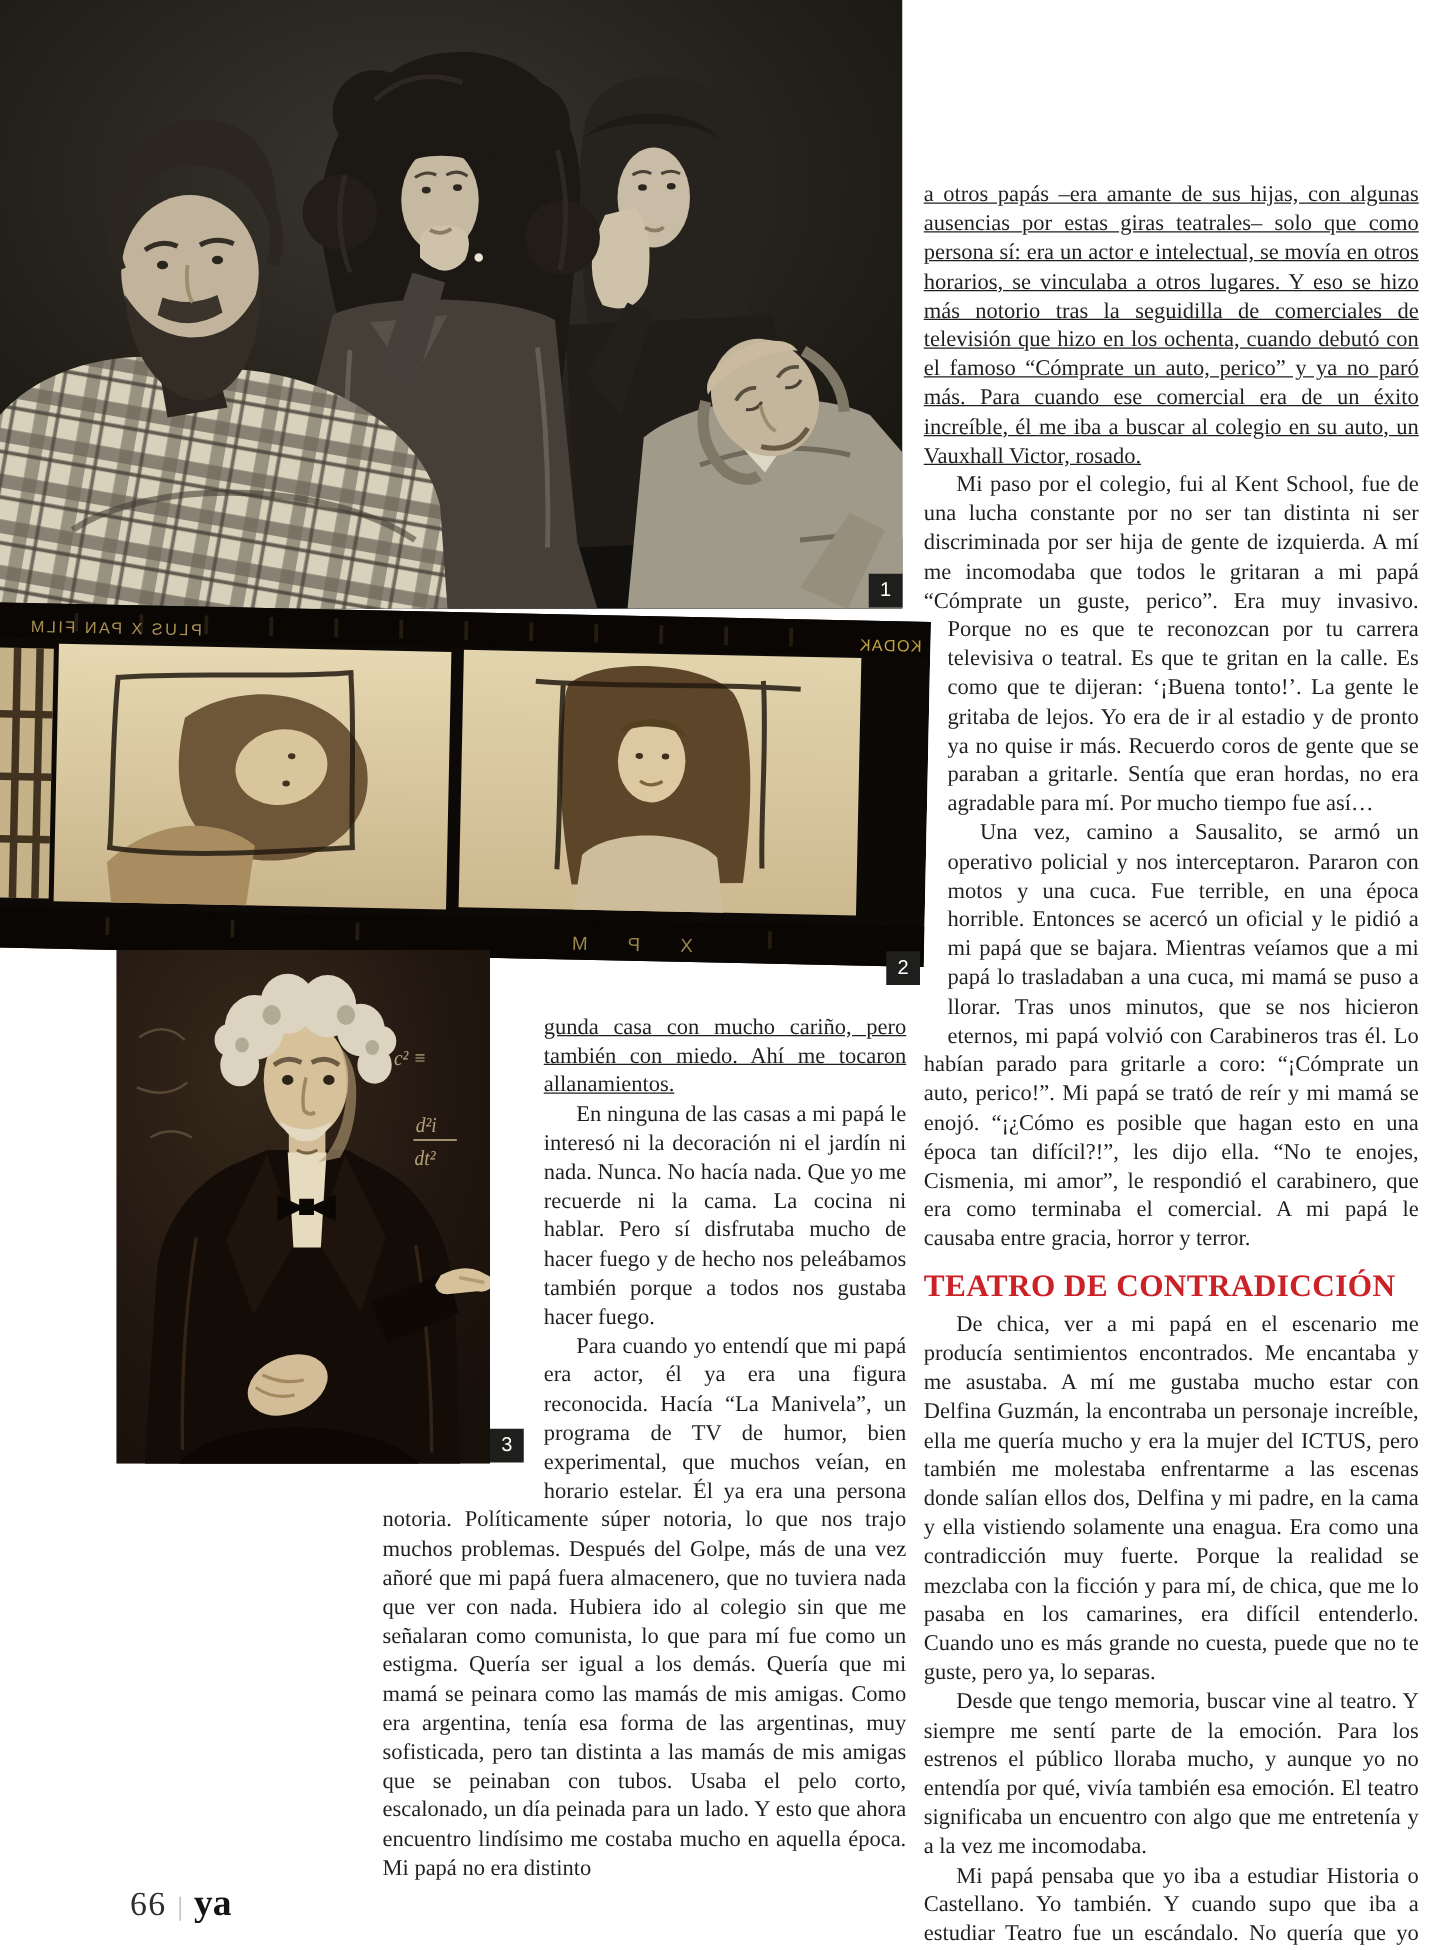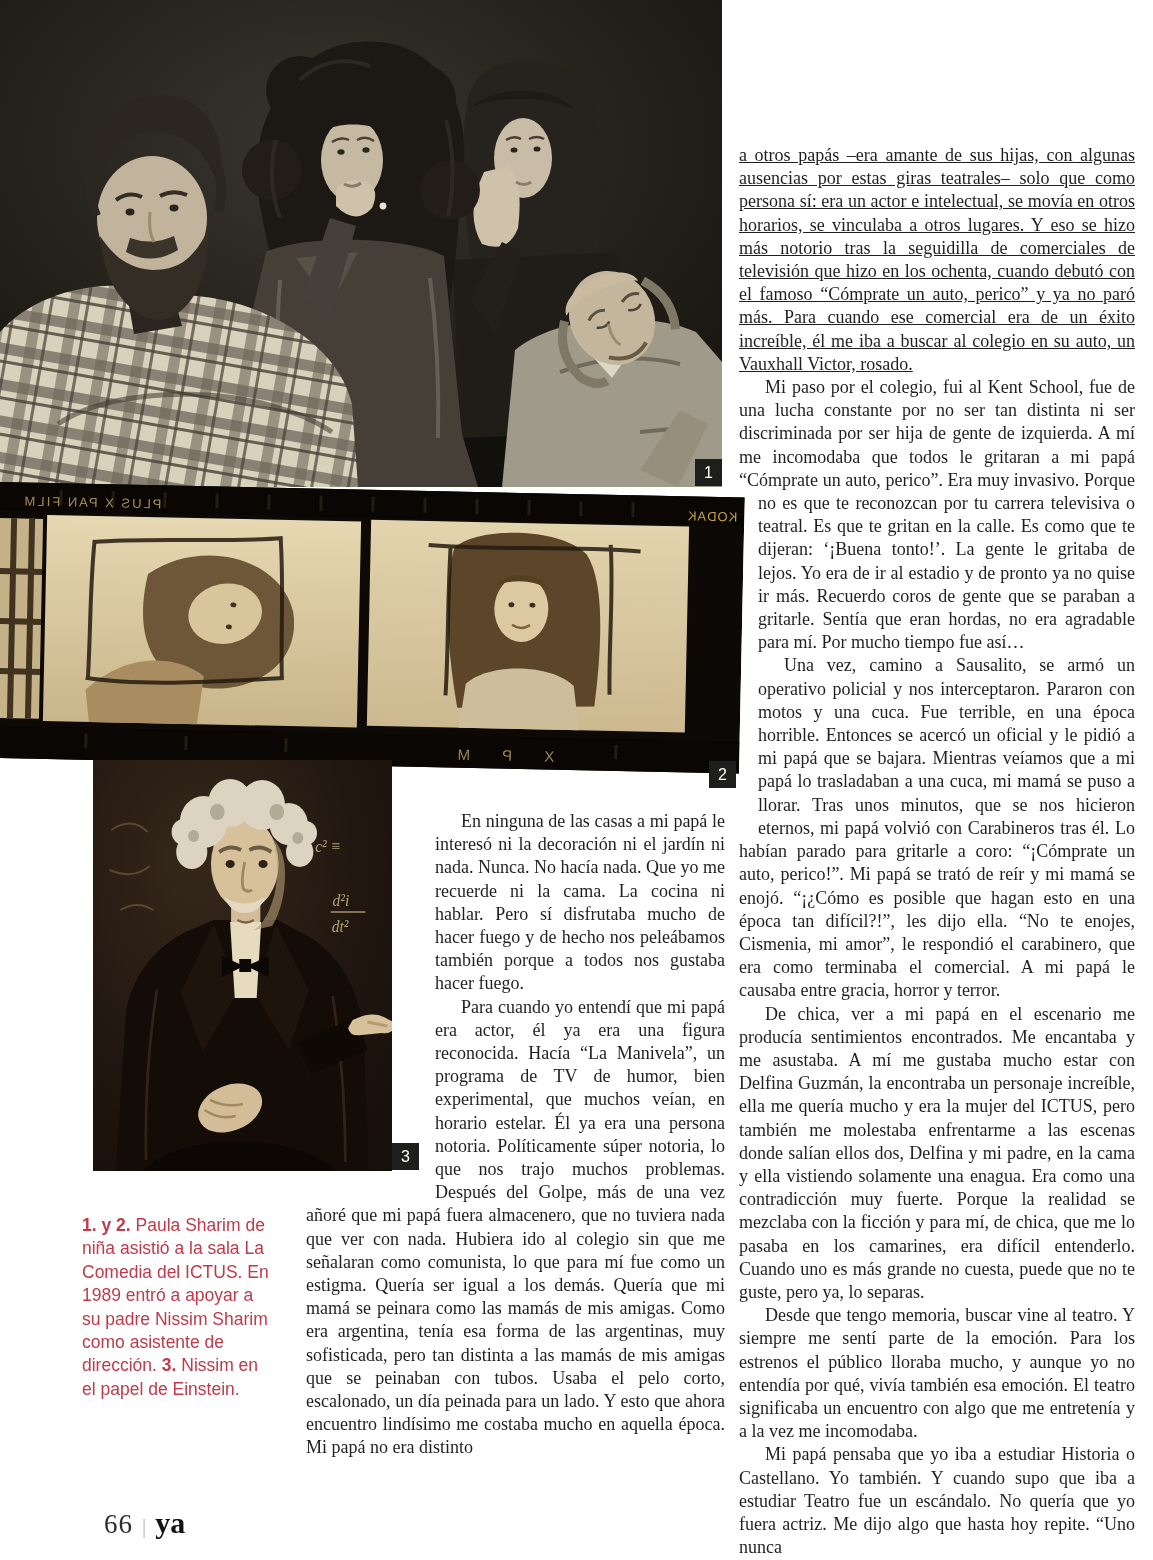--- a/index.html
+++ b/index.html
@@ -278,39 +278,35 @@
       <ellipse cx="150" cy="348" rx="36" ry="23" transform="rotate(-18 150 348)" fill="#d2bd98"></ellipse>
       <path d="M122,350 q16,10 34,6 M128,340 q18,8 36,4" stroke="#a4895f" stroke-width="2.5" fill="none"></path>
       <path d="M55,411 C90,372 225,372 265,411 Z" fill="#0c0705"></path>
     </svg>
   </figure>
 
   <div class="badge" id="badge1">1</div>
   <div class="badge" id="badge2">2</div>
   <div class="badge" id="badge3">3</div>
 
-  <aside class="caption">
-    <b>1. y 2.</b>
-    <span>Paula Sharim de niña asistió a la sala La Comedia del ICTUS. En 1989 entró a apoyar a su padre Nissim Sharim como asistente de dirección.</span>
-    <b>3.</b>
-    <span>Nissim en el papel de Einstein.</span>
-  </aside>
 
   <section class="col col-middle">
     <span class="photo-spacer"></span>
+    <p class="noindent">gunda casa con mucho cariño, pero también con miedo. Ahí me tocaron allanamientos.</p>
     <p>En ninguna de las casas a mi papá le interesó ni la decoración ni el jardín ni nada. Nunca. No hacía nada. Que yo me recuerde ni la cama. La cocina ni hablar. Pero sí disfrutaba mucho de hacer fuego y de hecho nos peleábamos también porque a todos nos gustaba hacer fuego.</p>
     <p>Para cuando yo entendí que mi papá era actor, él ya era una figura reconocida. Hacía “La Manivela”, un programa de TV de humor, bien experimental, que muchos veían, en horario estelar. Él ya era una persona notoria. Políticamente súper notoria, lo que nos trajo muchos problemas. Después del Golpe, más de una vez añoré que mi papá fuera almacenero, que no tuviera nada que ver con nada. Hubiera ido al colegio sin que me señalaran como comunista, lo que para mí fue como un estigma. Quería ser igual a los demás. Quería que mi mamá se peinara como las mamás de mis amigas. Como era argentina, tenía esa forma de las argentinas, muy sofisticada, pero tan distinta a las mamás de mis amigas que se peinaban con tubos. Usaba el pelo corto, escalonado, un día peinada para un lado. Y esto que ahora encuentro lindísimo me costaba mucho en aquella época. Mi papá no era distinto</p>
   </section>
 
   <section class="col col-right">
     <p class="noindent">a otros papás –era amante de sus hijas, con algunas ausencias por estas giras teatrales– solo que como persona sí: era un actor e intelectual, se movía en otros horarios, se vinculaba a otros lugares. Y eso se hizo más notorio tras la seguidilla de comerciales de televisión que hizo en los ochenta, cuando debutó con el famoso “Cómprate un auto, perico” y ya no paró más. Para cuando ese comercial era de un éxito increíble, él me iba a buscar al colegio en su auto, un Vauxhall Victor, rosado.</p>
-    <p><span>Mi paso por el colegio, fui al Kent School, fue de una lucha constante por no ser tan distinta ni ser discriminada por ser hija de gente de izquierda. A mí me incomodaba que todos le gritaran a mi papá “Cómprate un auto, perico”. Era muy invasivo. Porque</span>
+    <p><span>Mi paso por el colegio, fui al Kent School, fue de una lucha constante por no ser tan distinta ni ser discriminada por ser hija de gente de izquierda. A mí me incomodaba que todos le gritaran a mi papá “Cómprate un guste, perico”. Era muy invasivo. Porque</span>
       <span class="wrap-spacer"></span>
       <span>no es que te reconozcan por tu carrera televisiva o teatral. Es que te gritan en la calle. Es como que te dijeran: ‘¡Buena tonto!’. La gente le gritaba de lejos. Yo era de ir al estadio y de pronto ya no quise ir más. Recuerdo coros de gente que se paraban a gritarle. Sentía que eran hordas, no era agradable para mí. Por mucho tiempo fue así…</span></p>
     <p>Una vez, camino a Sausalito, se armó un operativo policial y nos interceptaron. Pararon con motos y una cuca. Fue terrible, en una época horrible. Entonces se acercó un oficial y le pidió a mi papá que se bajara. Mientras veíamos que a mi papá lo trasladaban a una cuca, mi mamá se puso a llorar. Tras unos minutos, que se nos hicieron eternos, mi papá volvió con Carabineros tras él. Lo habían parado para gritarle a coro: “¡Cómprate un auto, perico!”. Mi papá se trató de reír y mi mamá se enojó. “¡¿Cómo es posible que hagan esto en una época tan difícil?!”, les dijo ella. “No te enojes, Cismenia, mi amor”, le respondió el carabinero, que era como terminaba el comercial. A mi papá le causaba entre gracia, horror y terror.</p>
+    <h2 class="section-heading">TEATRO DE CONTRADICCIÓN</h2>
     <p>De chica, ver a mi papá en el escenario me producía sentimientos encontrados. Me encantaba y me asustaba. A mí me gustaba mucho estar con Delfina Guzmán, la encontraba un personaje increíble, ella me quería mucho y era la mujer del ICTUS, pero también me molestaba enfrentarme a las escenas donde salían ellos dos, Delfina y mi padre, en la cama y ella vistiendo solamente una enagua. Era como una contradicción muy fuerte. Porque la realidad se mezclaba con la ficción y para mí, de chica, que me lo pasaba en los camarines, era difícil entenderlo. Cuando uno es más grande no cuesta, puede que no te guste, pero ya, lo separas.</p>
     <p>Desde que tengo memoria, buscar vine al teatro. Y siempre me sentí parte de la emoción. Para los estrenos el público lloraba mucho, y aunque yo no entendía por qué, vivía también esa emoción. El teatro significaba un encuentro con algo que me entretenía y a la vez me incomodaba.</p>
     <p>Mi papá pensaba que yo iba a estudiar Historia o Castellano. Yo también. Y cuando supo que iba a estudiar Teatro fue un escándalo. No quería que yo fuera actriz. Me dijo algo que hasta hoy repite. “Uno nunca</p>
   </section>
 
   <footer class="footer">
     <span class="pagenum">66</span>
     <span class="sep">|</span>
     <span class="brand">ya</span>
   </footer>

